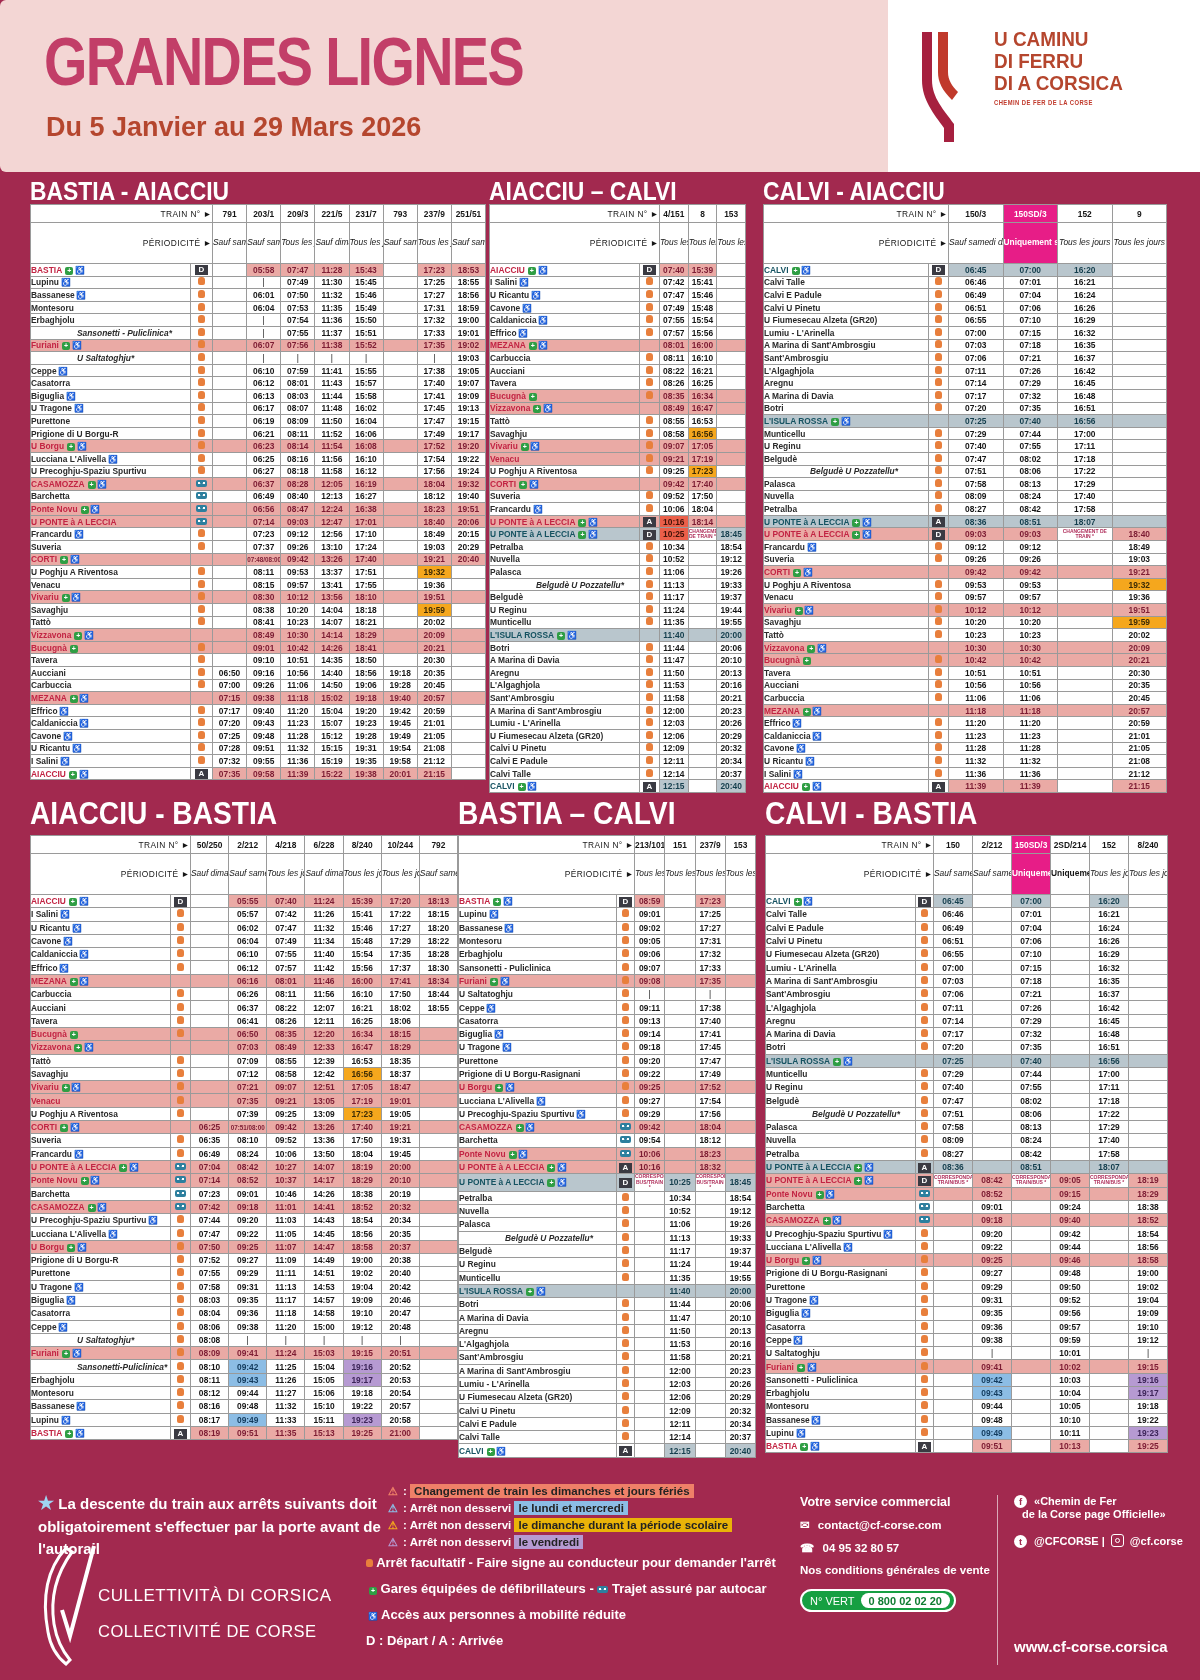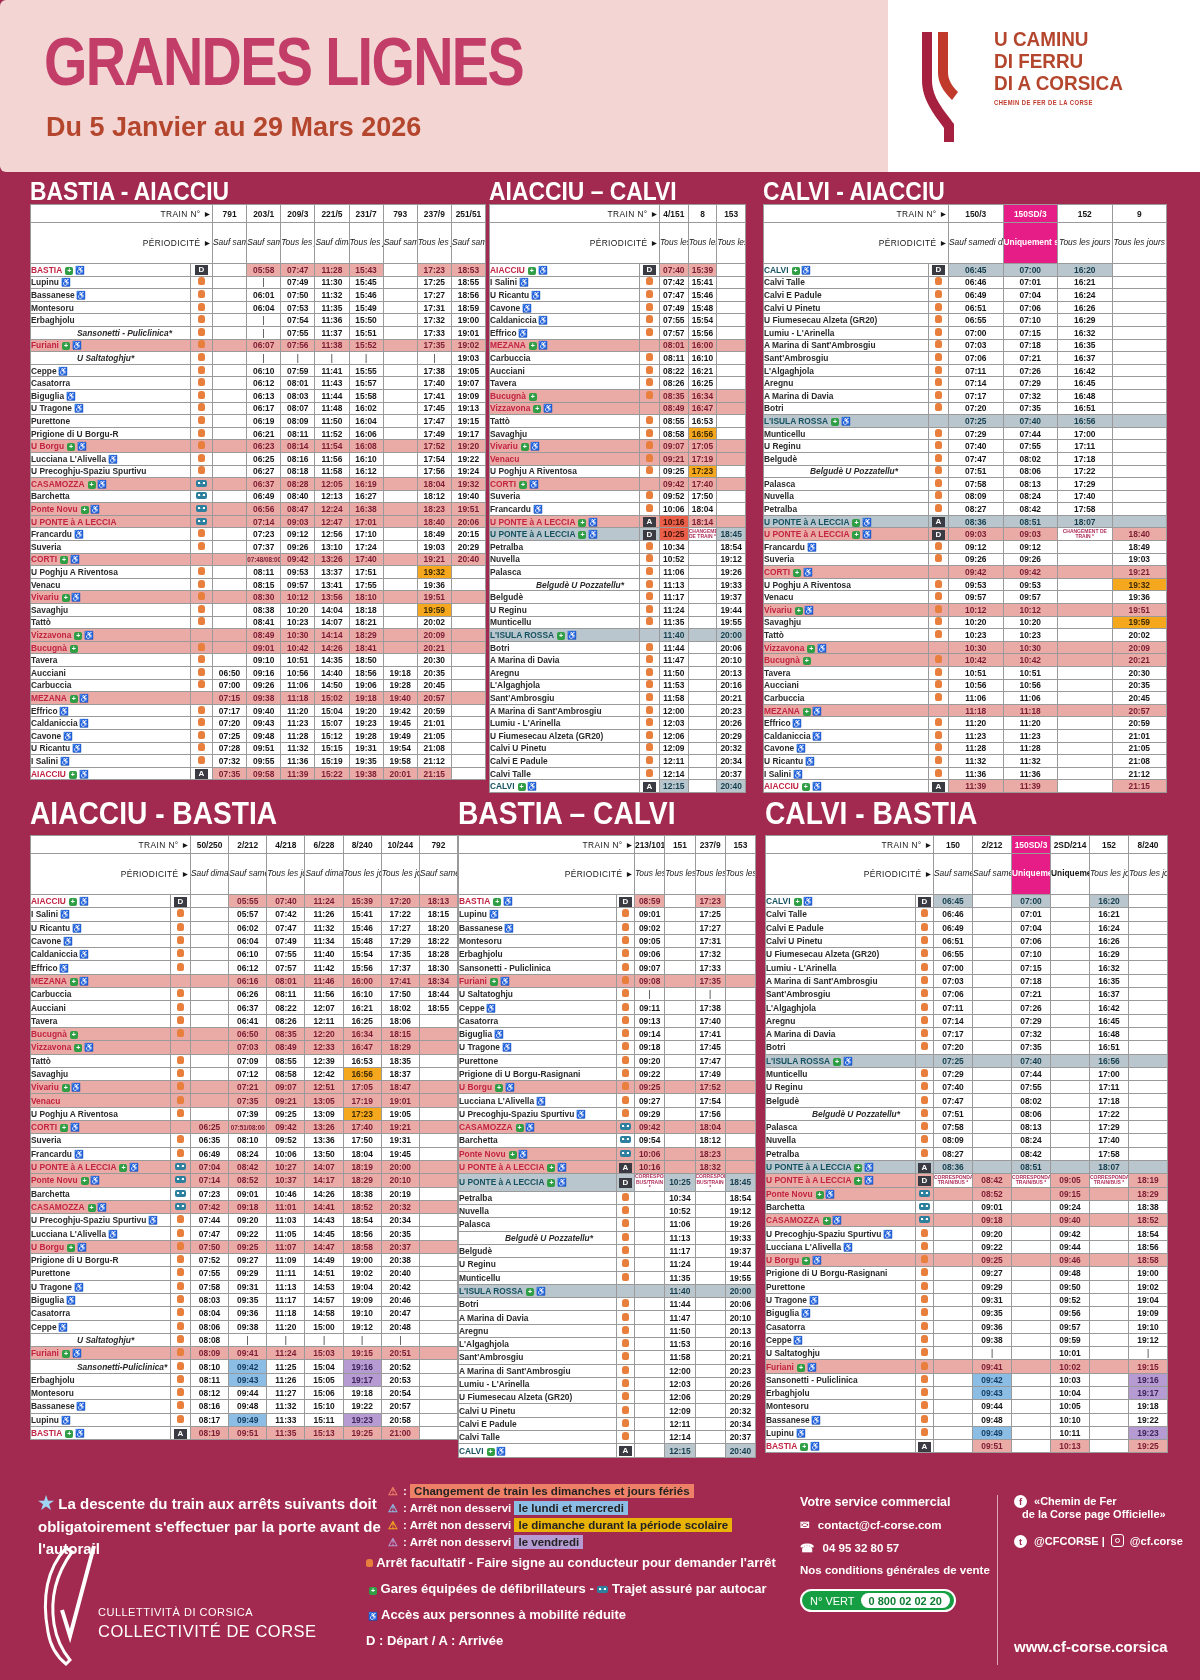--- a/index.html
+++ b/index.html
@@ -66,21 +66,21 @@
   .star-note{left:38px;top:1490px;width:400px;font-size:15px;font-weight:700;line-height:1.45;}
   .star{color:#9fd4f2;font-size:18px;}
   .legend{position:absolute;left:376px;top:1485px;width:430px;margin-left:12px;}
   .leg-row{margin-bottom:4px;font-size:11.5px;color:#fff;font-weight:700;}
   .leg-tri{font-size:11px;margin-right:2px;}
   .chip{padding:1px 4px;color:#222;font-weight:700;}
   .iconleg{position:absolute;left:366px;top:1555px;width:440px;}
   .iconleg div{margin-bottom:11px;font-size:13px;color:#fff;font-weight:700;}
   .collec{position:absolute;left:36px;top:1560px;width:300px;color:#fff;}
   .collec svg{position:absolute;left:0;top:-20px;}
-  .collec-l1{position:absolute;left:62px;top:46px;font-size:11px;letter-spacing:.5px;text-align:center;}
+  .collec-l1{position:absolute;left:62px;top:26px;font-size:17px;letter-spacing:.5px;text-align:center;}
   .collec-l2{position:absolute;left:62px;top:62px;font-size:16.5px;letter-spacing:.5px;}
   .contact{position:absolute;left:800px;top:1495px;width:200px;color:#fff;}
   .contact .h{font-size:12.5px;font-weight:800;margin-bottom:9px;}
   .contact .l{font-size:11.5px;font-weight:700;margin-bottom:9px;}
   .contact .gc{margin-right:5px;}
   .numvert{display:inline-flex;align-items:center;background:#169f42;border:2px solid #fff;
            border-radius:12px;padding:2px 4px 2px 8px;margin-top:4px;}
   .numvert .nl{color:#fff;font-weight:400;font-size:11px;margin-right:6px;}
   .numvert .nn{background:#fff;color:#0f7c31;font-weight:800;font-size:11px;border-radius:9px;
                padding:1.5px 8px;}

